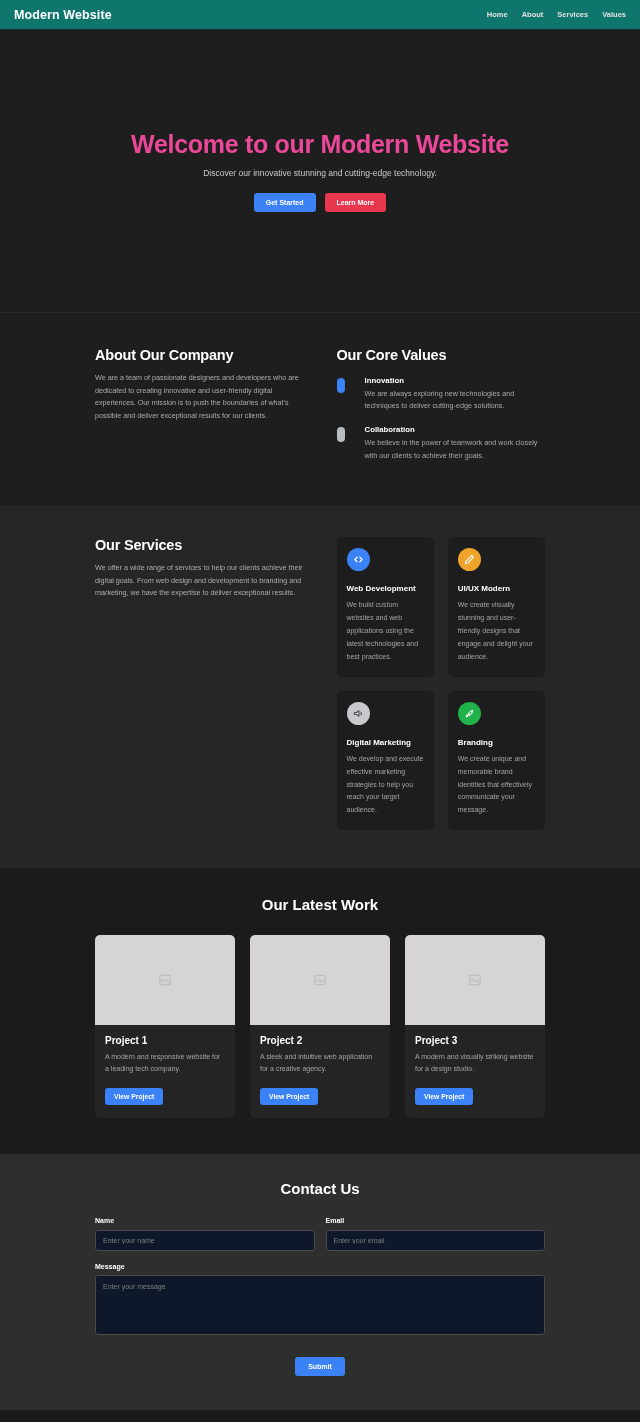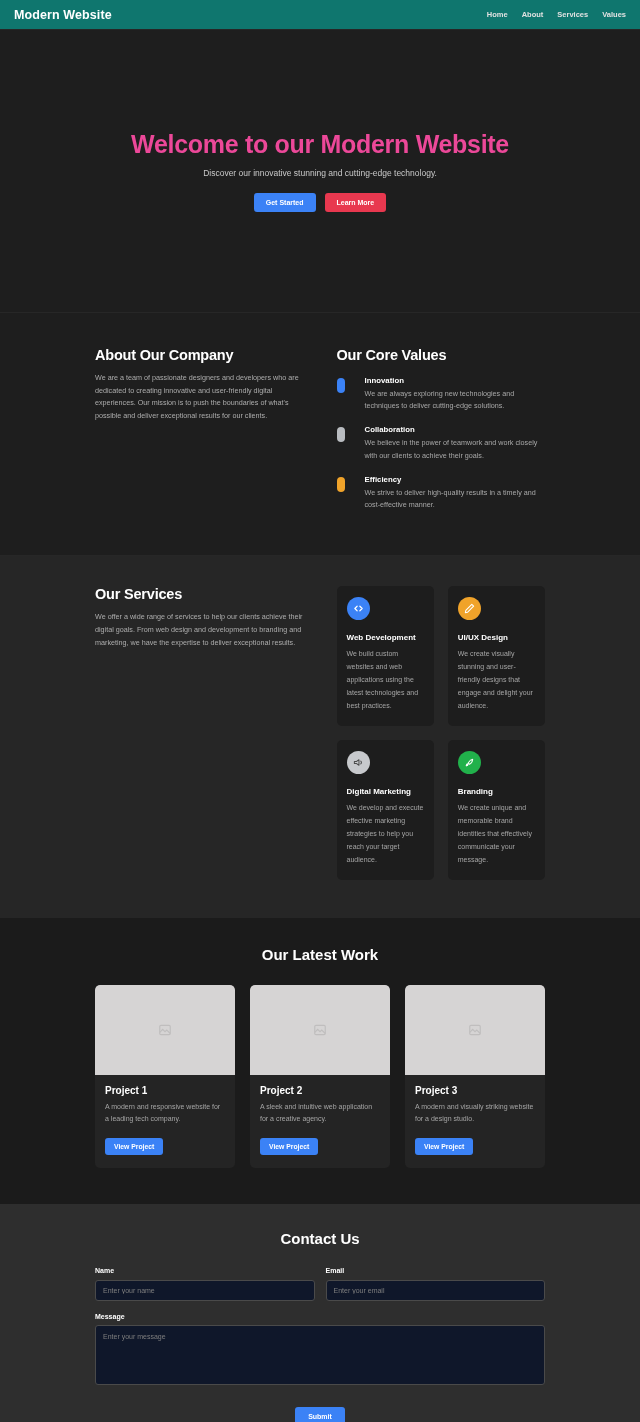--- a/index.html
+++ b/index.html
@@ -143,27 +143,20 @@
           </div>
 
           <div class="value">
             <span class="value-dot" id="dot1" style="background: rgb(185, 188, 192);"></span>
             <div>
               <div class="value-title">Collaboration</div>
               <div class="value-desc">We believe in the power of teamwork and work closely with our clients to achieve their goals.</div>
             </div>
           </div>
 
-          <div class="value">
-            <span class="value-dot" id="dot2" style="background: rgb(240, 163, 42);"></span>
-            <div>
-              <div class="value-title">Efficiency</div>
-              <div class="value-desc">We strive to deliver high-quality results in a timely and cost-effective manner.</div>
-            </div>
-          </div>
         </div>
       </div>
     </div>
   </section>
 
   <section class="services">
     <div class="wrap">
       <div class="two-col">
         <div class="col-a">
           <h2 class="sec">Our Services</h2>
@@ -181,21 +174,21 @@
             <div class="svc-title">Web Development</div>
             <div class="svc-desc">We build custom websites and web applications using the latest technologies and best practices.</div>
           </div>
 
           <div class="svc-card">
             <div class="svc-ico" id="svcico1" style="background: rgb(240, 163, 42);">
               <svg viewBox="0 0 24 24" fill="none" stroke="#ffffff" stroke-width="2.4" stroke-linecap="round" stroke-linejoin="round">
                 <path d="M17 3l4 4L8 20l-5 1 1-5z"></path>
               </svg>
             </div>
-            <div class="svc-title">UI/UX Design</div>
+            <div class="svc-title">UI/UX Modern</div>
             <div class="svc-desc">We create visually stunning and user-friendly designs that engage and delight your audience.</div>
           </div>
 
           <div class="svc-card">
             <div class="svc-ico" id="svcico2" style="background: rgb(199, 201, 204);">
               <svg viewBox="0 0 24 24" fill="none" stroke="#4b4b4b" stroke-width="2.2" stroke-linecap="round" stroke-linejoin="round">
                 <path d="M3 10v4h4l6 4V6L7 10H3z"></path>
                   <path d="M17 9a4 4 0 010 6"></path>
               </svg>
             </div>

